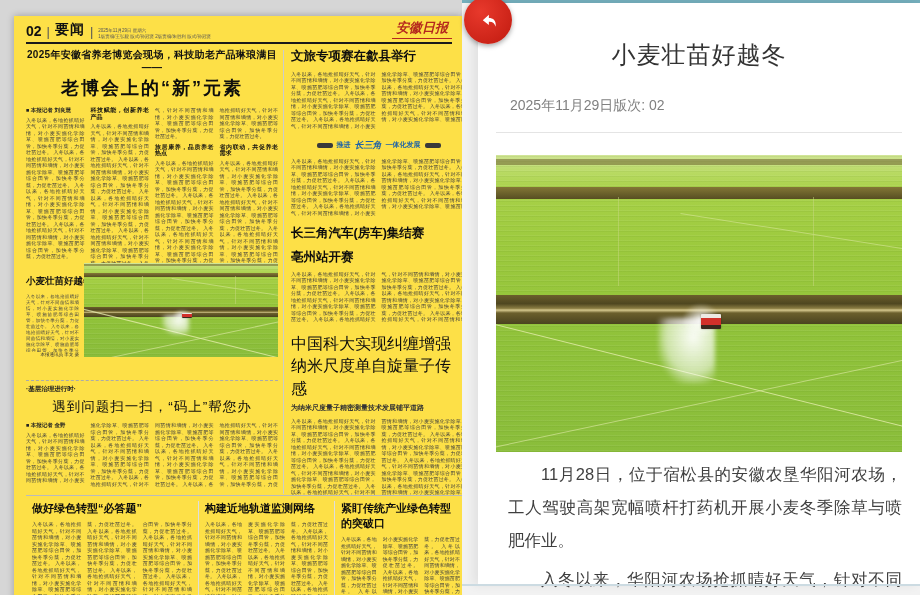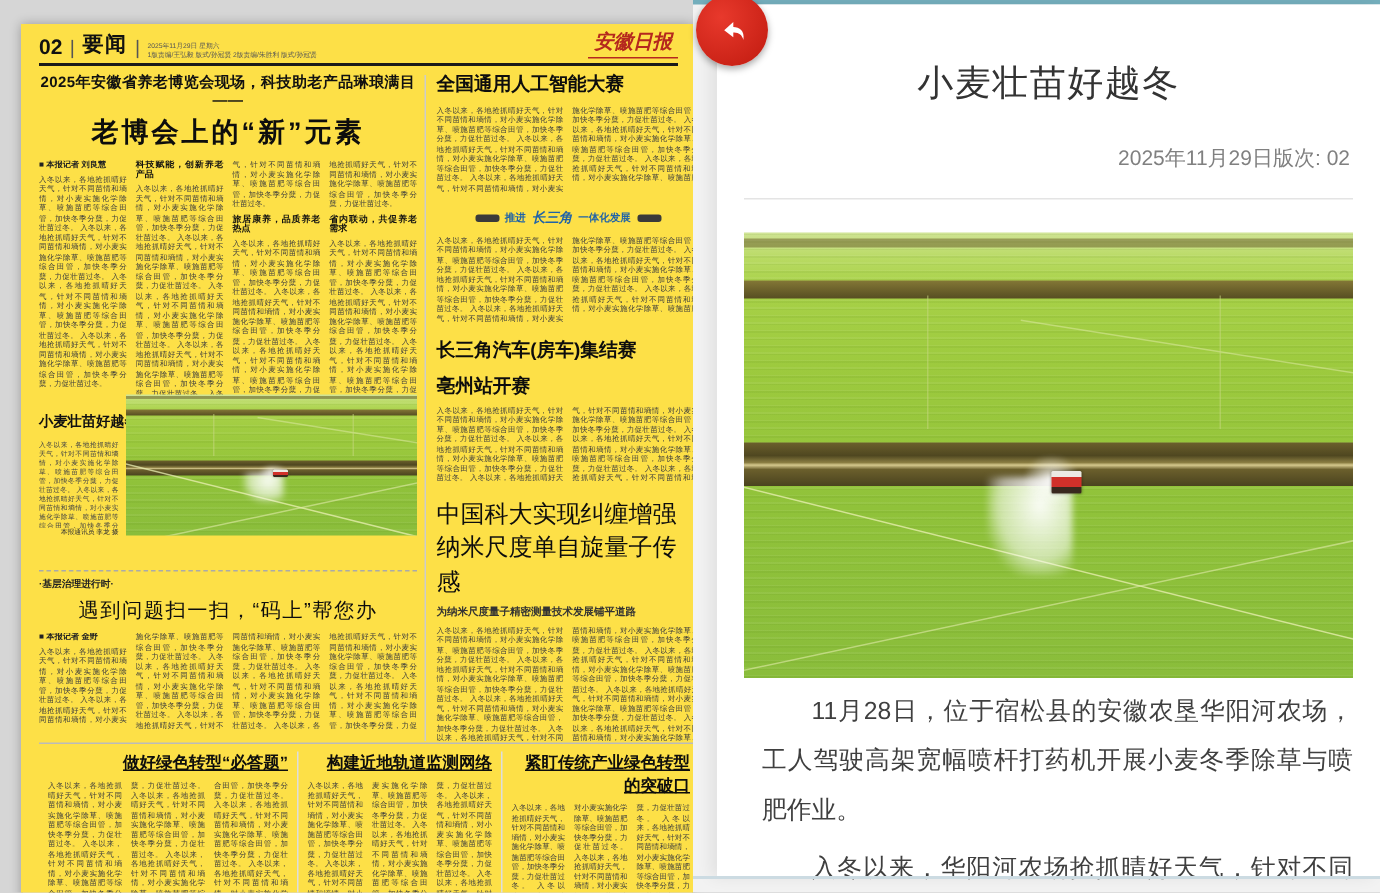--- a/index.html
+++ b/index.html
@@ -69,21 +69,21 @@
   .r-h4 { font-size:16px; font-weight:normal; color:#0d0d0d; line-height:1.4; margin-top:6px; }
   .r-h4sub { font-size:7px; font-weight:bold; color:#333; margin-top:3px; }
   .r-txt4 { margin-top:5px; height:80px; }
 
   
   .bottom-row { position:absolute; left:12px; top:479px; width:440px;
                 border-top:1px solid #bbb; padding-top:5px; display:flex; }
   .b-story { padding:0 6px; }
   .b-story + .b-story { border-left:1px solid #ddd; }
   .b-1 { width:172px; } .b-2 { width:136px; } .b-3 { width:132px; }
-  .b-h { font-size:11px; font-weight:bold; color:#0d0d0d; text-align:right; margin-bottom:5px;text-decoration:underline; }
+  .b-h { font-size:11px; font-weight:bold; color:#0d0d0d; text-align:left; margin-bottom:5px; }
   .b-txt { height:80px; }
 
   
   .photo { position:relative; overflow:hidden; flex:1;
            background:linear-gradient(180deg,#cfe393 0%,#b8da62 6%,#a8d148 12%,
                       #9dca3e 30%,#97c63c 46%,#90c23a 62%,#8abd3b 100%); }
   .ph-rows { position:absolute; inset:0;
              background:repeating-linear-gradient(180deg, rgba(255,255,255,.06) 0 1px,
                         rgba(70,115,15,.08) 1px 2px, transparent 2px 5px); }
   .ph-band-a { position:absolute; left:0; right:0; top:1.5%; height:1.8%; background:#6e6530; opacity:.55; }
@@ -115,21 +115,21 @@
   .detail { position:absolute; left:462px; top:0; width:458px; height:595px;
             background:#f2f2f2; border-top:3px solid #74aebc; }
   .card { position:absolute; left:16px; top:0; right:0; bottom:10px; background:#fff;
           box-shadow:-5px 0 10px rgba(0,0,0,.07); }
   .back-btn { position:absolute; left:2px; top:-7px; width:48px; height:48px; border-radius:50%;
               background:radial-gradient(circle at 35% 32%, #e8392c, #c01a0f);
               box-shadow:0 2px 5px rgba(0,0,0,.35); z-index:6;
               display:flex; align-items:center; justify-content:center; cursor:pointer; }
   .back-btn svg { margin-top:6px; }
   .d-title { text-align:center; font-size:24px; color:#333; margin-top:36px; letter-spacing:1px; }
-  .d-meta { display:flex; justify-content:flex-end; margin:26px 20px 17px 32px;
+  .d-meta { display:flex; justify-content:flex-start; margin:26px 20px 17px 32px;
             font-size:14px; color:#808080; }
   .d-divider { border-bottom:1px solid #e4e4e4; margin:9px 18px 0; }
   .d-photo { margin:22px 18px 0; height:297px; display:flex; }
   .d-body { margin:6px 18px 0 30px; font-size:16.5px; line-height:33px; color:#3f3f3f;
             text-align:justify; }
   .d-body p { text-indent:2em; margin-top:6px; }
   .panel-bottom-line { position:absolute; left:0; right:0; bottom:9px; height:2px; background:#ccdbe2; }
 </style>
 </head>
 <body>
@@ -194,21 +194,21 @@
       <div class="cols4 mid-cols">
         <div class="byline-sm">■ 本报记者 金野</div>
         <span>入冬以来，各地抢抓晴好天气，针对不同苗情和墒情，对小麦实施化学除草、喷施苗肥等综合田管，加快冬季分蘖，力促壮苗过冬。 入冬以来，各地抢抓晴好天气，针对不同苗情和墒情，对小麦实施化学除草、喷施苗肥等综合田管，加快冬季分蘖，力促壮苗过冬。 入冬以来，各地抢抓晴好天气，针对不同苗情和墒情，对小麦实施化学除草、喷施苗肥等综合田管，加快冬季分蘖，力促壮苗过冬。 入冬以来，各地抢抓晴好天气，针对不同苗情和墒情，对小麦实施化学除草、喷施苗肥等综合田管，加快冬季分蘖，力促壮苗过冬。 入冬以来，各地抢抓晴好天气，针对不同苗情和墒情，对小麦实施化学除草、喷施苗肥等综合田管，加快冬季分蘖，力促壮苗过冬。 入冬以来，各地抢抓晴好天气，针对不同苗情和墒情，对小麦实施化学除草、喷施苗肥等综合田管，加快冬季分蘖，力促壮苗过冬。 入冬以来，各地抢抓晴好天气，针对不同苗情和墒情，对小麦实施化学除草、喷施苗肥等综合田管，加快冬季分蘖，力促壮苗过冬。 入冬以来，各地抢抓晴好天气，针对不同苗情和墒情，对小麦实施化学除草、喷施苗肥等综合田管，加快冬季分蘖，力促壮苗过冬。 入冬以来，各地抢抓晴好天气，针对不同苗情和墒情，对小麦实施化学除草、喷施苗肥等综合田管，加快冬季分蘖，力促壮苗过冬。 </span>
       </div>
     </div>
 
     <div class="vdiv"></div>
 
     <div class="rcol">
       <div>
-        <div class="r-h1">全国通用人工智能大赛</div>
+        <div class="r-h1">文旅专项赛在歙县举行</div>
         <div class="cols2 r-txt1">入冬以来，各地抢抓晴好天气，针对不同苗情和墒情，对小麦实施化学除草、喷施苗肥等综合田管，加快冬季分蘖，力促壮苗过冬。 入冬以来，各地抢抓晴好天气，针对不同苗情和墒情，对小麦实施化学除草、喷施苗肥等综合田管，加快冬季分蘖，力促壮苗过冬。 入冬以来，各地抢抓晴好天气，针对不同苗情和墒情，对小麦实施化学除草、喷施苗肥等综合田管，加快冬季分蘖，力促壮苗过冬。 入冬以来，各地抢抓晴好天气，针对不同苗情和墒情，对小麦实施化学除草、喷施苗肥等综合田管，加快冬季分蘖，力促壮苗过冬。 入冬以来，各地抢抓晴好天气，针对不同苗情和墒情，对小麦实施化学除草、喷施苗肥等综合田管，加快冬季分蘖，力促壮苗过冬。 </div>
       </div>
 
       <div class="banner">
         <span class="bar"></span>
         <span>推进</span>
         <span class="brand">长三角</span>
         <span>一体化发展</span>
         <span class="bar"></span>
       </div>

